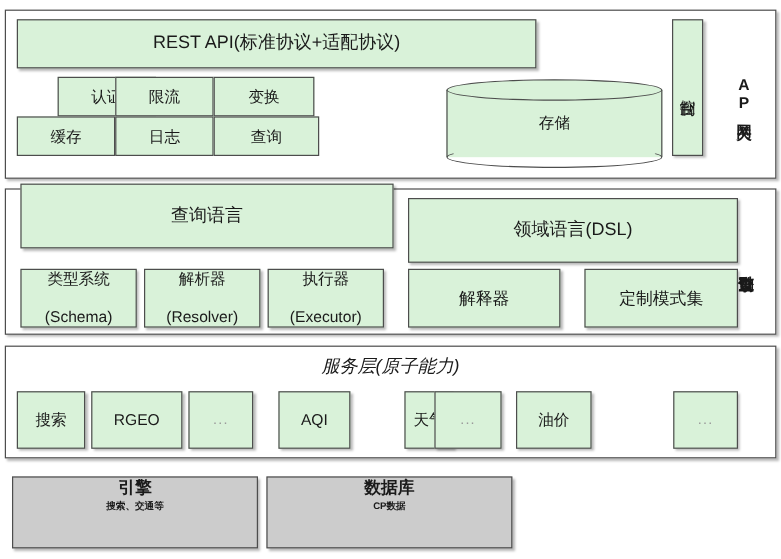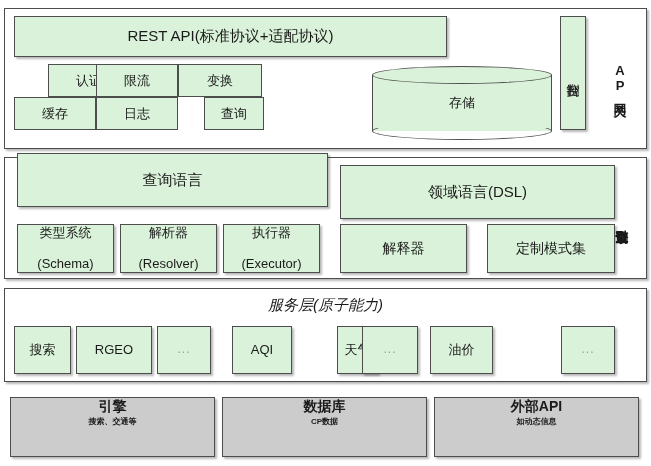--- a/index.html
+++ b/index.html
@@ -99,21 +99,21 @@
   <div class="vlabel" style="left:608px;top:28px;width:24px;height:100px;">AP网关</div>
 
   <div class="gbox" style="left:14px;top:16px;width:433px;height:41px;font-size:15px;">REST API(标准协议+适配协议)</div>
 
   <div class="cell" style="left:22px;top:64px;width:82px;height:33px;margin-left:26px;">认证</div>
   <div class="cell" style="left:96px;top:64px;width:82px;height:33px;">限流</div>
   <div class="cell" style="left:178px;top:64px;width:84px;height:33px;">变换</div>
 
   <div class="cell" style="left:14px;top:97px;width:82px;height:33px;text-align:right;">缓存</div>
   <div class="cell" style="left:96px;top:97px;width:82px;height:33px;">日志</div>
-  <div class="cell" style="left:178px;top:97px;width:60px;height:33px;margin-left:26px;">查询</div>
+  <div class="cell" style="left:178px;top:97px;width:88px;height:33px;">查询</div>
 
   <div class="cyl" style="left:372px;top:66px;width:180px;height:74px;">
     <div class="shadow"></div>
     <div class="body"></div>
     <div class="bot"></div>
     <div class="top"></div>
     <div class="cap">存储</div>
   </div>
 
   <div class="gbox" style="left:560px;top:16px;width:26px;height:114px;">
@@ -165,18 +165,14 @@
   </div>
 
   <div class="graybox" style="left:10px;top:397px;width:205px;height:60px;">
     <span class="gray-title">引擎</span>
     <span class="gray-sub">搜索、交通等</span>
   </div>
   <div class="graybox" style="left:222px;top:397px;width:205px;height:60px;">
     <span class="gray-title">数据库</span>
     <span class="gray-sub">CP数据</span>
   </div>
-  <div class="graybox" style="left:434px;top:397px;width:205px;height:60px;">
-    <span class="gray-title">外部API</span>
-    <span class="gray-sub">如动态信息</span>
-  </div>
 
 </div>
 
 </body></html>

